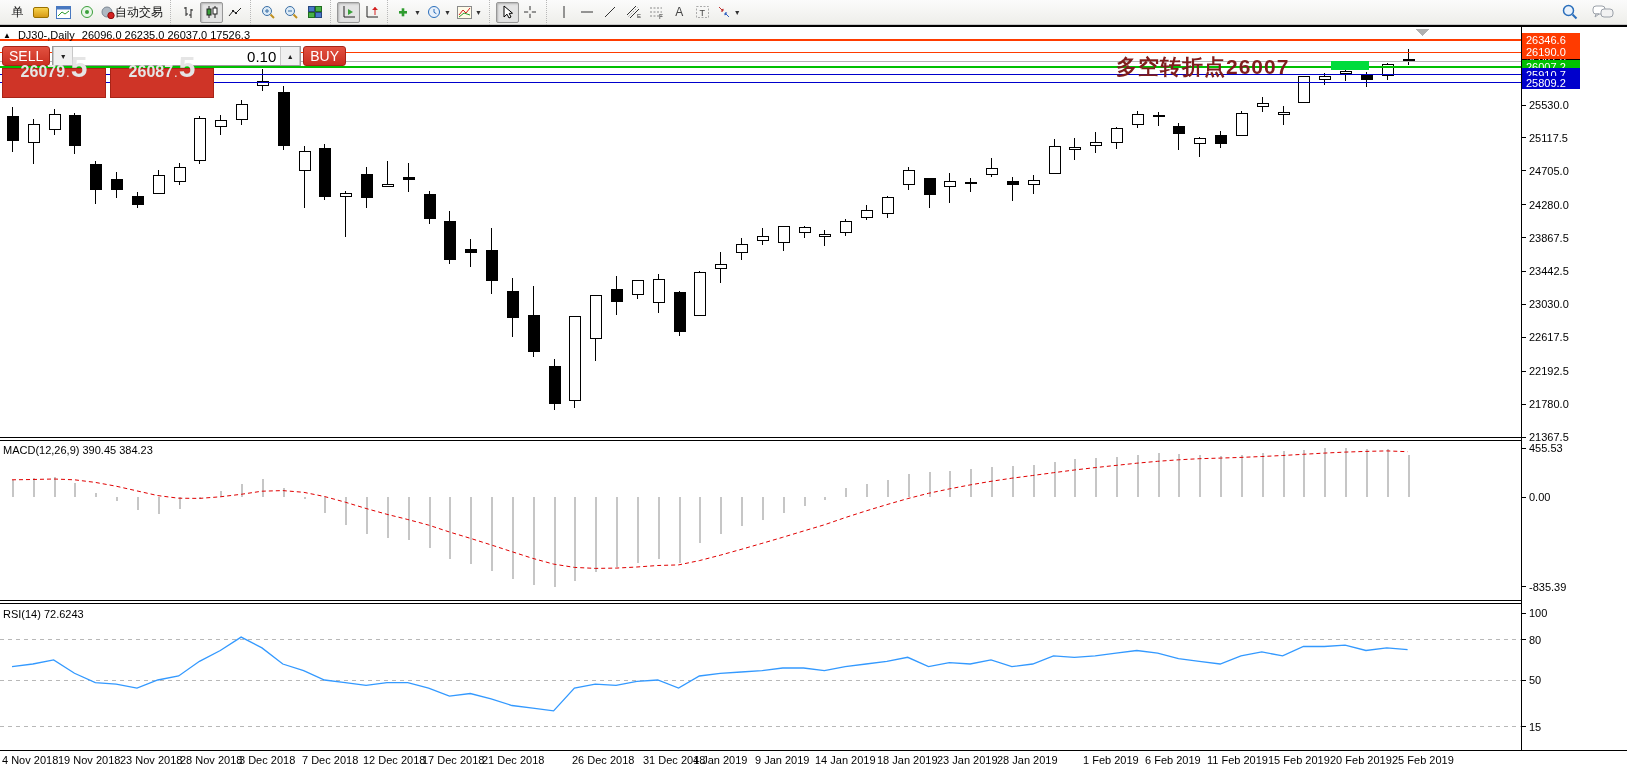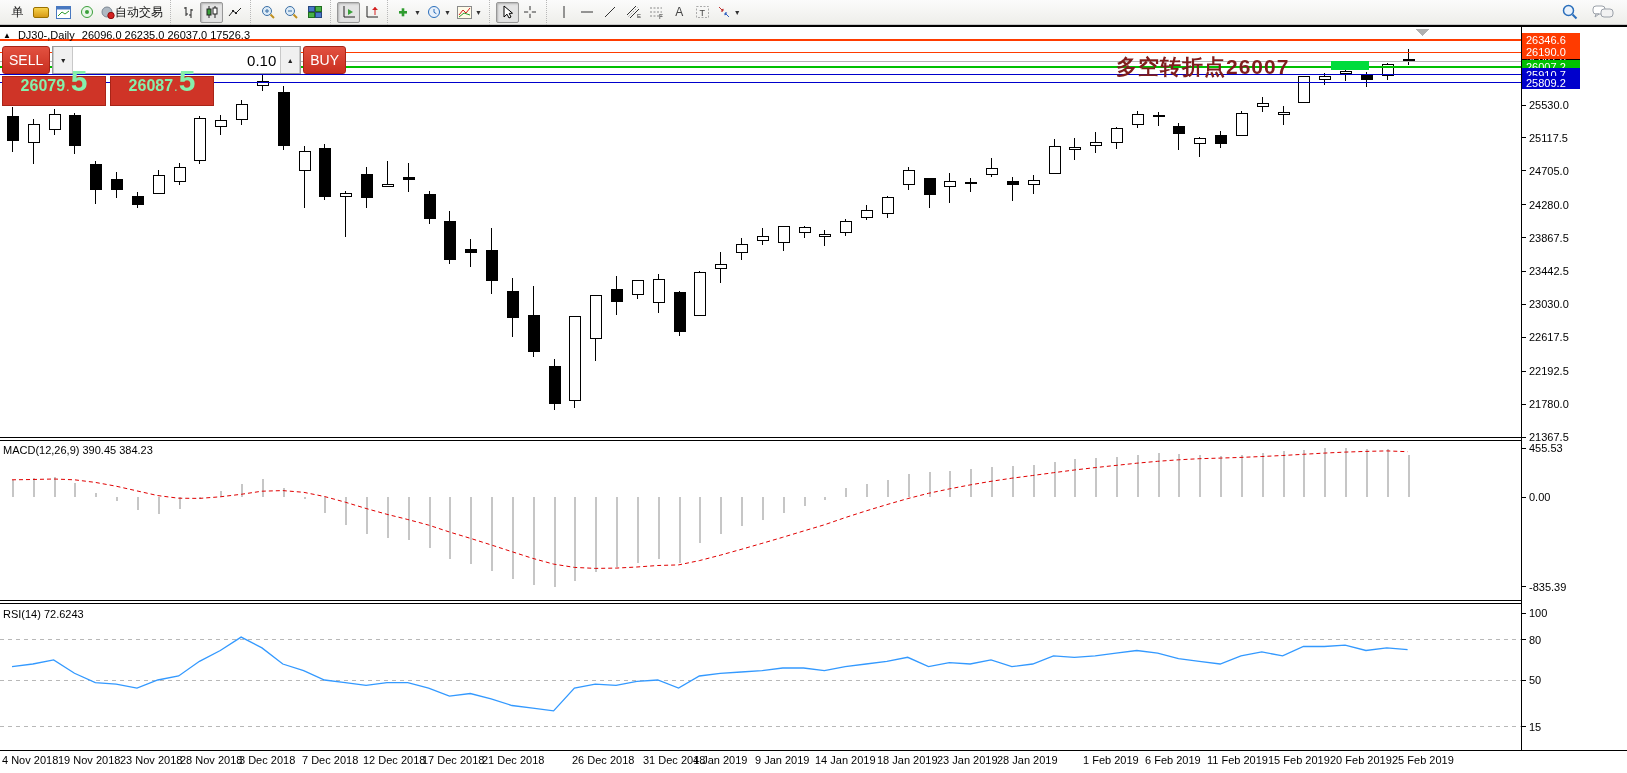--- a/index.html
+++ b/index.html
@@ -20,33 +20,33 @@
   
   .chart-area{position:absolute;left:0;top:25px;width:1627px;height:748px;background:#fff;border-top:2px solid #000;box-sizing:border-box;}
   #chart-svg{position:absolute;left:0;top:0;}
   .axlbl{font:11px "Liberation Sans","DejaVu Sans",sans-serif;}
   .chart-title{position:absolute;left:3px;top:2px;font-size:11px;color:#000;z-index:4;display:flex;gap:7px;align-items:center;}
   .chart-title .winmark{font-size:8px;color:#000;}
   .pane-label{position:absolute;left:3px;font-size:11px;color:#000;z-index:4;}
   .annotation{position:absolute;left:1116px;top:26px;z-index:3;font-size:21px;font-weight:bold;color:#7f1d1d;letter-spacing:1px;white-space:nowrap;}
   
   .trade-panel{position:absolute;left:2px;top:19px;width:212px;z-index:6;}
-  .tp-row{display:flex;height:28px;gap:2px;}
+  .tp-row{display:flex;height:20px;gap:2px;}
   .tp-btn{border:1px solid #a82417;border-radius:3px;background:linear-gradient(#e25140,#c92f20);
     color:#fff;font-size:14px;display:flex;align-items:center;justify-content:center;cursor:pointer;box-sizing:border-box;}
   .tp-sell{width:50px;}
   .tp-buy{width:48px;}
   .tp-vol{flex:1;display:flex;border:1px solid #9a9a9a;background:#be185d;box-sizing:border-box;}
   .tp-vol button{width:20px;border:none;background:#f0f0f0;border-left:1px solid #c8c8c8;border-right:1px solid #c8c8c8;
     font-size:7px;color:#222;cursor:pointer;padding:0;}
   .tp-vol input{flex:1;border:none;outline:none;text-align:right;font-size:15px;padding:0 4px;min-width:0;
     font-family:"Liberation Sans","DejaVu Sans",sans-serif;}
   .tp-prices{display:flex;gap:4px;margin-top:2px;}
-  .tp-price{flex:1;height:30px;background:#cf3427;border:1px solid #a82417;color:#86efac;display:flex;
-    align-items:flex-end;justify-content:center;padding-bottom:12px;box-sizing:border-box;}
+  .tp-price{flex:1;height:30px;background:#cf3427;border:1px solid #a82417;color:#e5e5e5;display:flex;
+    align-items:flex-end;justify-content:center;padding-bottom:18px;box-sizing:border-box;}
   .tp-price .pmain{font-size:16px;font-weight:bold;line-height:15px;}
   .tp-price .pdot{font-size:13px;line-height:13px;margin:0 1px;}
   .tp-price .pfrac{font-size:30px;font-weight:bold;line-height:25px;}
 </style>
 </head>
 <body>
 
 <div class="toolbar">
   <div class="tbg">
     <div class="tb-btn">

